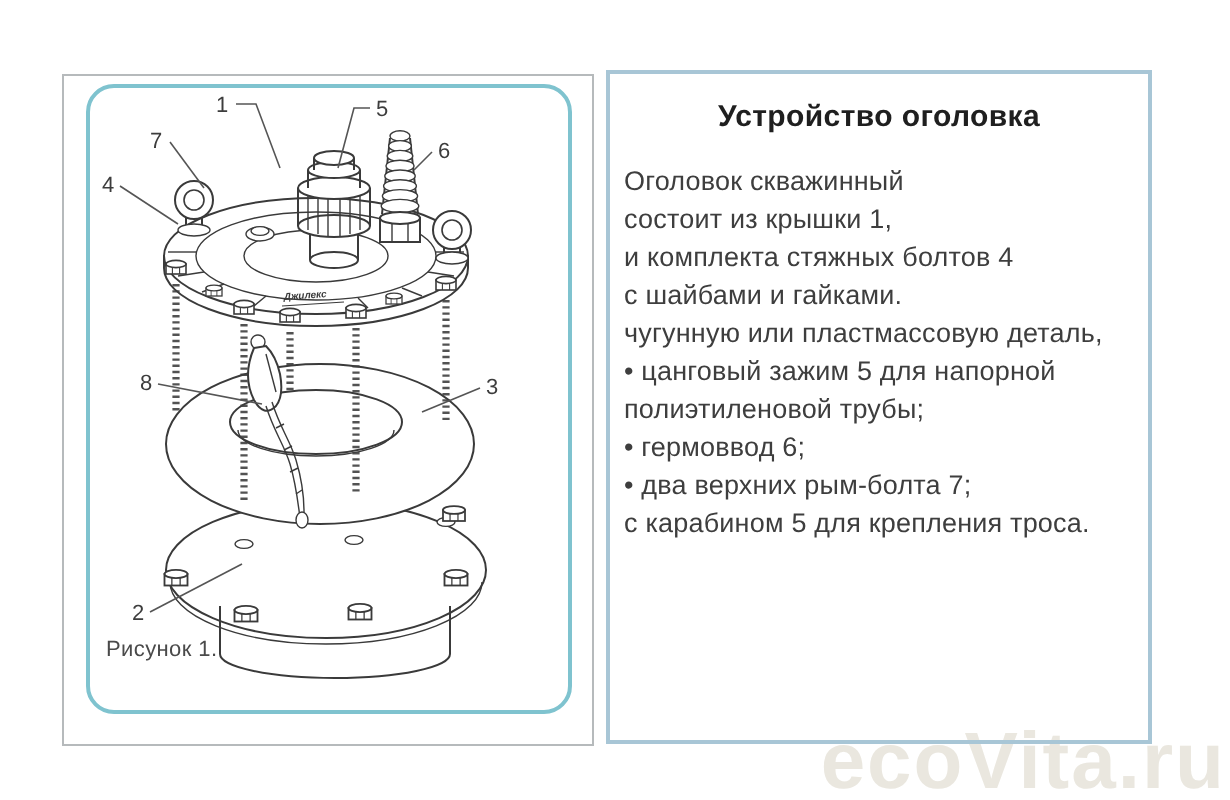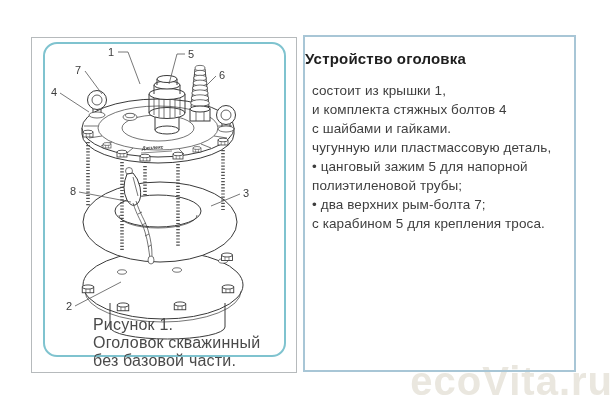--- a/index.html
+++ b/index.html
@@ -13,30 +13,30 @@
     border:1px solid #b6babc;background:transparent;
   }
   
   .left-panel{
     position:absolute;left:43px;top:42px;width:243px;height:315px;
     border:2px solid #7fc3cf;border-radius:14px;background:transparent;box-sizing:border-box;
   }
   .left-panel svg{position:absolute;left:0;top:0;}
   .caption{
     position:absolute;left:8px;top:272px;
-    font-size:16px;line-height:18px;color:#4a4a4a;letter-spacing:.2px;margin-left:40px;
+    font-size:11px;line-height:18px;color:#4a4a4a;letter-spacing:.2px;
   }
   
   .right-panel{
     position:absolute;left:303px;top:35px;width:273px;height:337px;
     border:2px solid #a8c6d6;background:transparent;box-sizing:border-box;
   }
   .panel-title{
     margin:0;position:absolute;top:13px;left:0;right:0;
-    font-size:15px;font-weight:bold;color:#1f1f1f;text-align:left;letter-spacing:.2px;
+    font-size:15px;font-weight:bold;color:#1f1f1f;text-align:center;letter-spacing:.2px;
   }
   .panel-body{
     position:absolute;top:44px;left:7px;right:3px;
     font-size:13.5px;line-height:19px;color:#3e3e3e;letter-spacing:.1px;
   }
   
   .watermark{
     position:absolute;right:2px;top:359px;
     font-size:40px;font-weight:bold;letter-spacing:1px;color:#eae7df;
     z-index:0;user-select:none;
@@ -231,31 +231,32 @@
         <line class="leader" x1="195" y1="150" x2="166" y2="162"></line>
         <text class="num" x="201" y="153" text-anchor="middle">3</text>
 
         <line class="leader" x1="30" y1="262" x2="76" y2="238"></line>
         <text class="num" x="24" y="266" text-anchor="middle">2</text>
       </g>
     </svg>
 
     <div class="caption">
       <div>Рисунок 1.</div>
-      <div>Оголовок скважинный без базовой части.</div>
     </div>
   </div>
 
   <div class="right-panel">
     <h2 class="panel-title">Устройство оголовка</h2>
     <div class="panel-body">
+      <div>Оголовок скважинный</div>
       <div>состоит из крышки 1,</div>
       <div>и комплекта стяжных болтов 4</div>
       <div>с шайбами и гайками.</div>
       <div>чугунную или пластмассовую деталь,</div>
       <div>• цанговый зажим 5 для напорной</div>
       <div>полиэтиленовой трубы;</div>
+      <div>• гермоввод 6;</div>
       <div>• два верхних рым-болта 7;</div>
       <div>с карабином 5 для крепления троса.</div>
     </div>
   </div>
 
 </div>
 
 </body></html>

